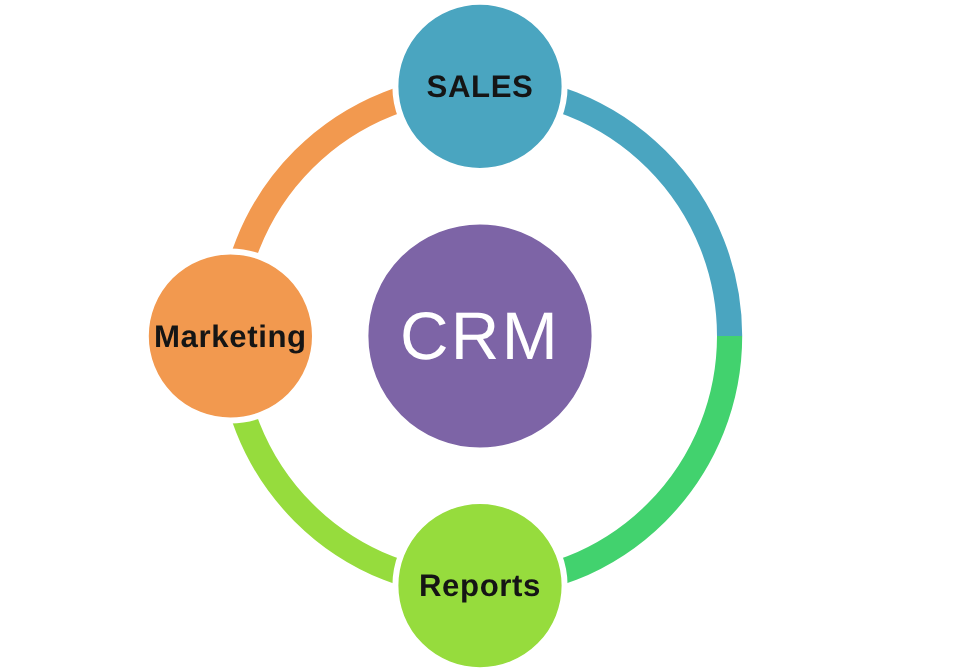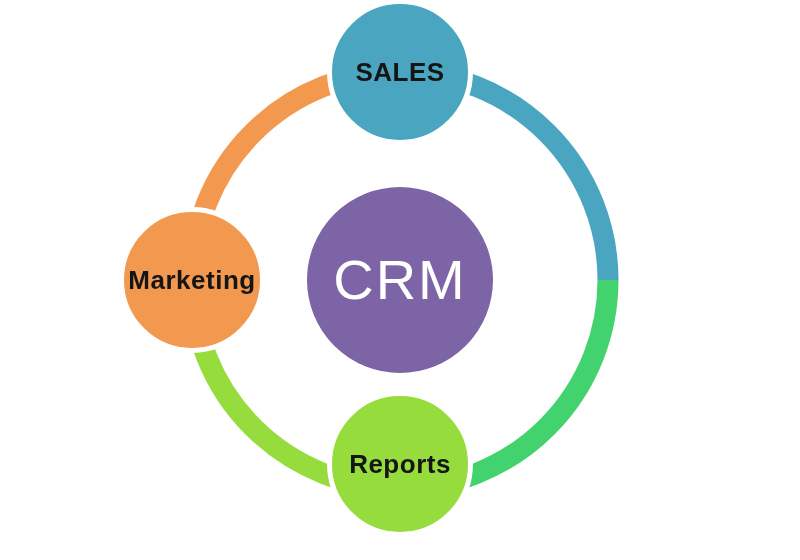--- a/index.html
+++ b/index.html
@@ -56,21 +56,21 @@
   }
   .node-sat .label {
     color: #151515;
     font-size: 26px;
     font-weight: 700;
     line-height: 1;
     letter-spacing: 0.5px;
   }
   .node-sales    { left: 327px; top: -1px;  }
   .node-orders   { left: 535px; top: 207px; }
-  .node-reports  { left: 327px; top: 391px; }
+  .node-reports  { left: 327px; top: 415px; }
   .node-marketing{ left: 119px; top: 207px; justify-content: center; }
 </style>
 </head>
 <body>
 
 <div class="canvas">
 
   <svg class="ring" viewBox="0 0 800 560" aria-hidden="true">
     <path class="arc" d="M 192 280 A 208 208 0 0 1 400 72" stroke="#F2994F"></path>
     <path class="arc" d="M 400 72 A 208 208 0 0 1 608 280" stroke="#4AA5C0"></path>

